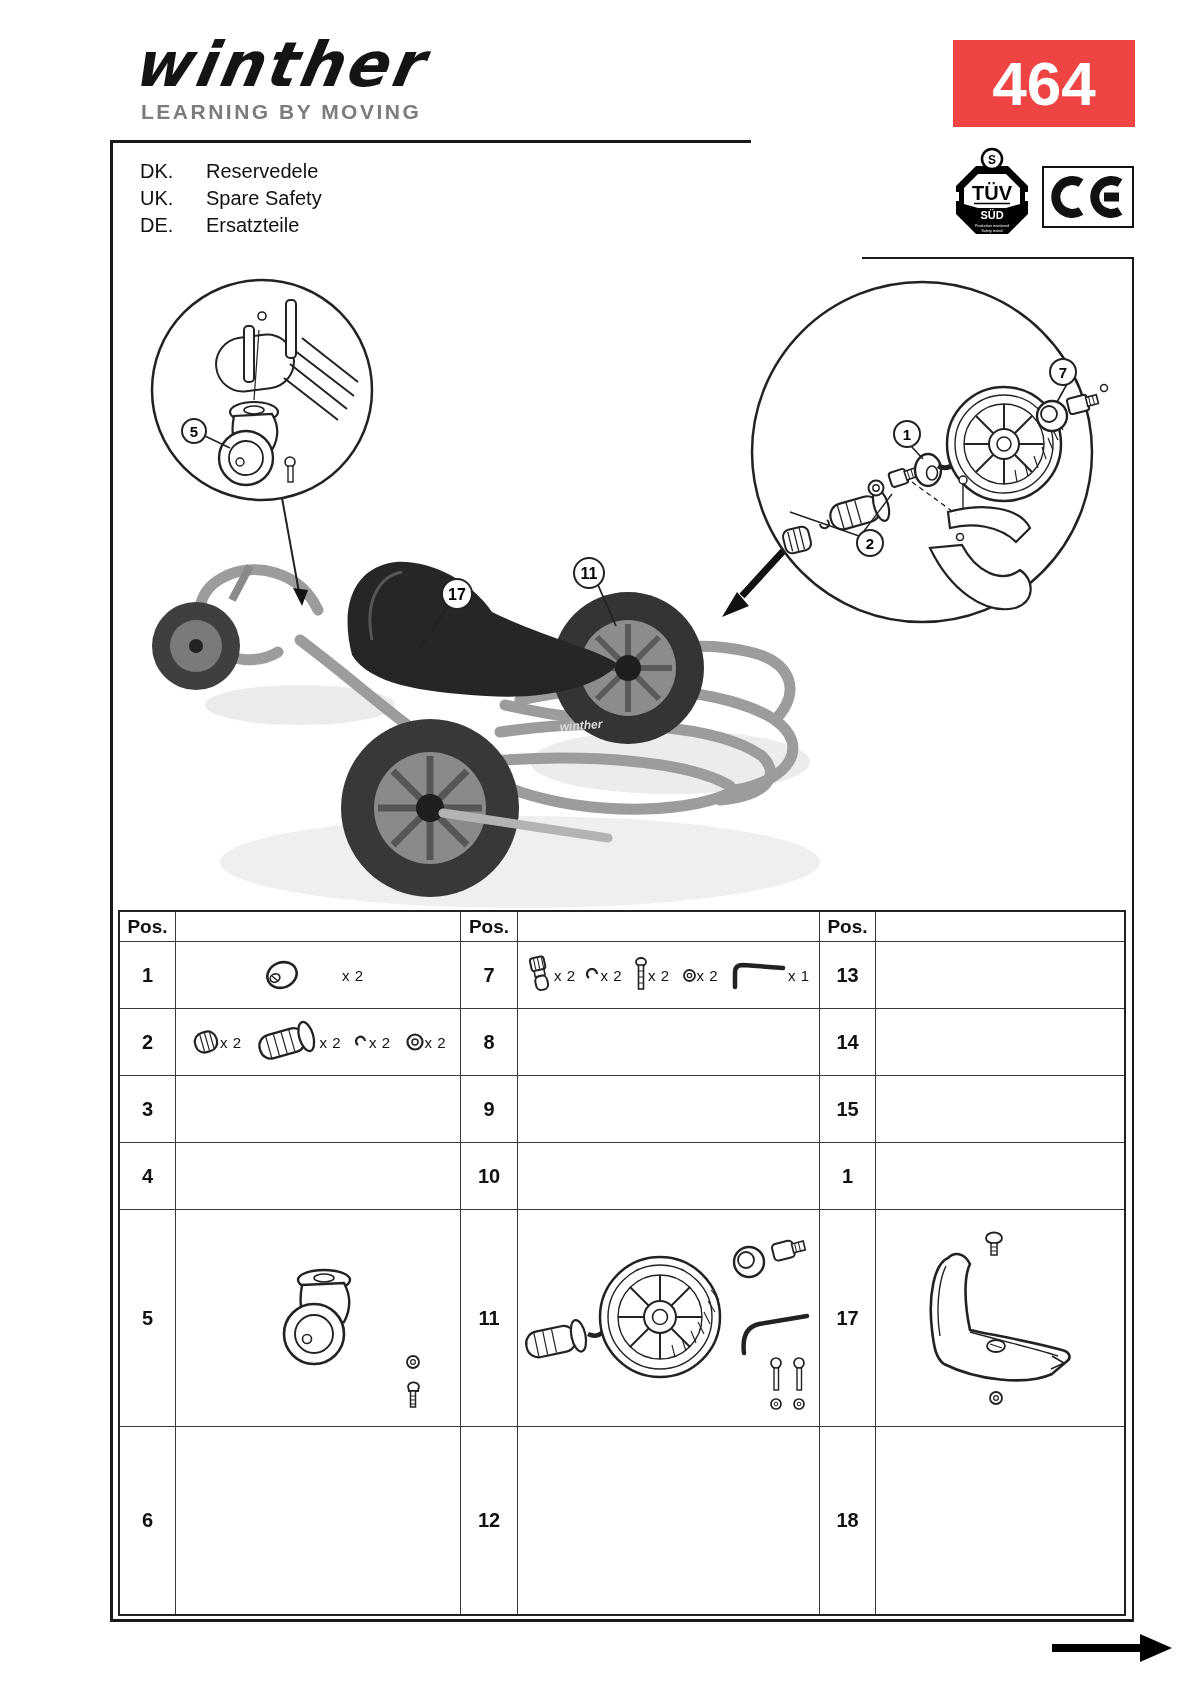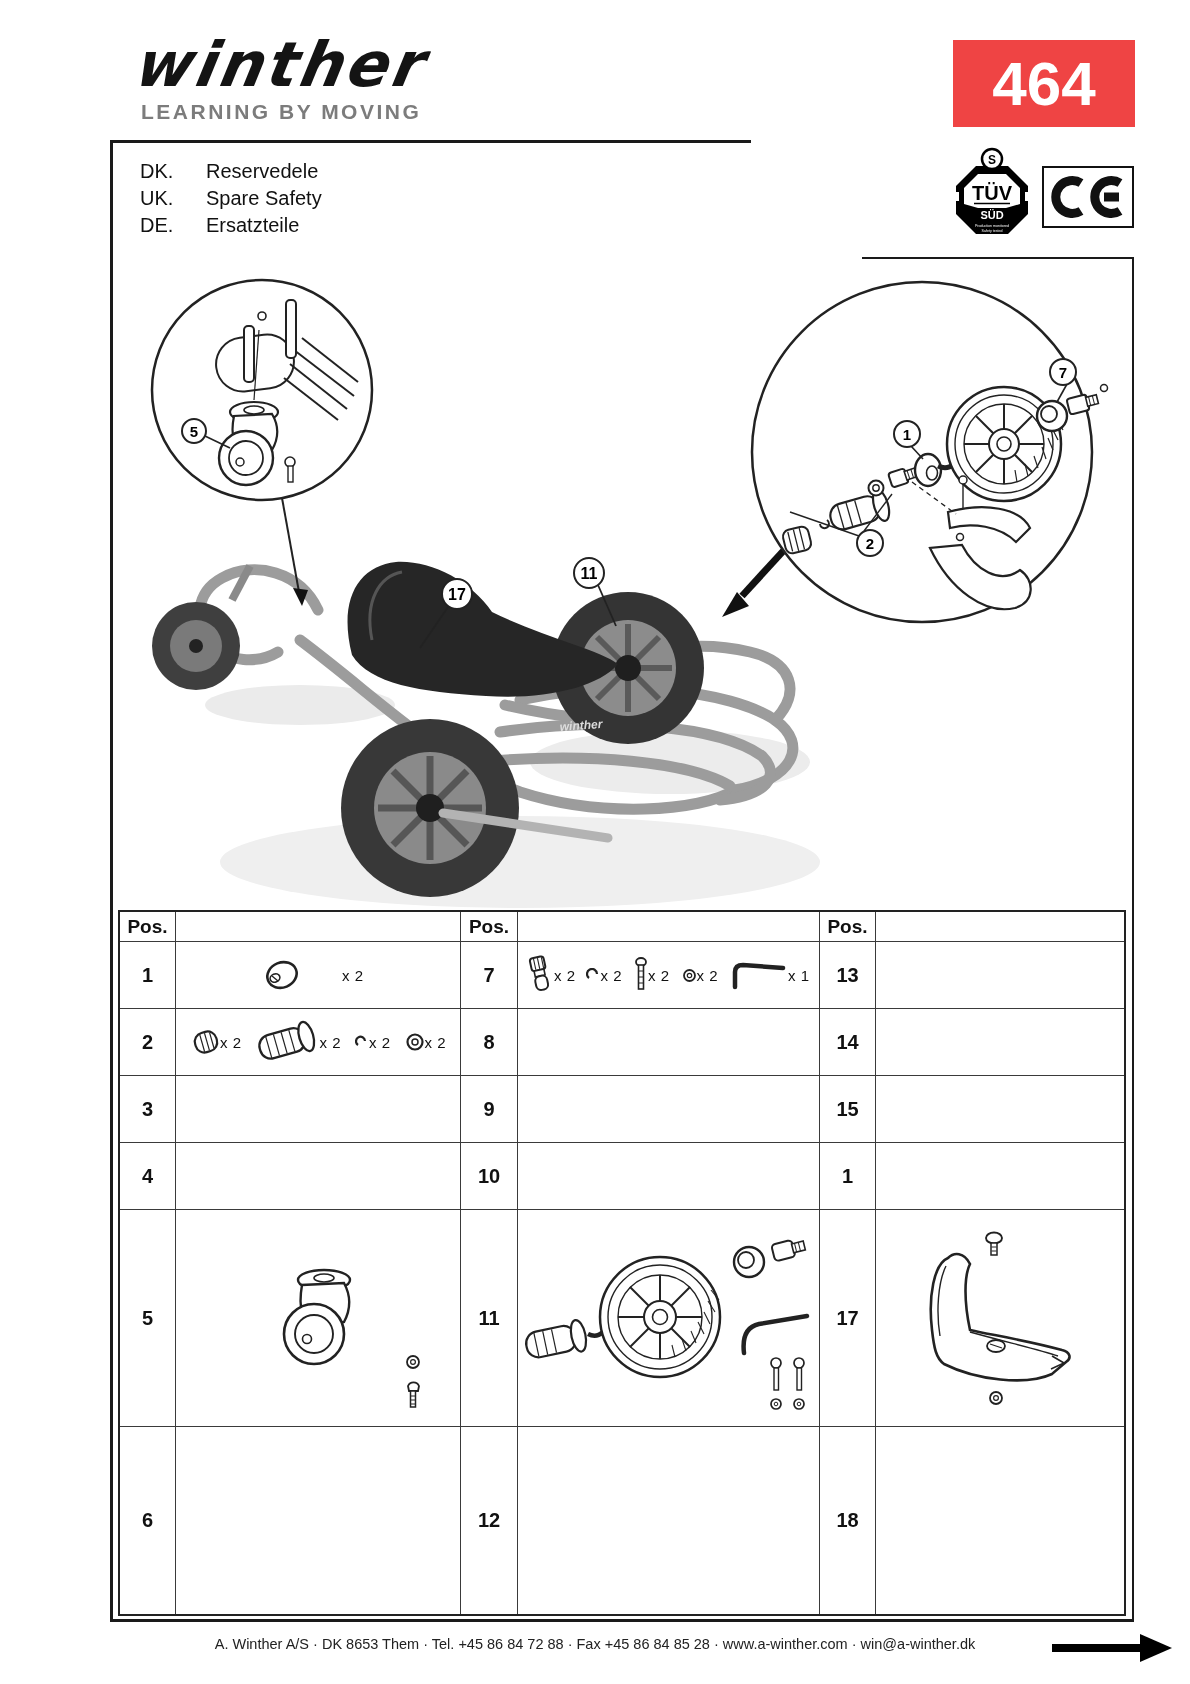--- a/index.html
+++ b/index.html
@@ -518,19 +518,18 @@
     </div>
 
     <div class="pc pos r7">6</div>
     <div class="pc r7"></div>
     <div class="pc pos r7">12</div>
     <div class="pc r7"></div>
     <div class="pc pos r7">18</div>
     <div class="pc c6 r7"></div>
   </div>
 
-  <div class="footer-text">A. Winther A/S · DK 8653 Them · Tel. +45 86 84 72 88 · Fax +45 86 84 85 28 · www.a-winther.com · win@a-winther.dk</div>
   <svg class="footer-arrow" width="122" height="32" viewBox="0 0 122 32">
     <rect x="0" y="12" width="88" height="8" fill="#000"></rect>
     <polygon points="88,2 120,16 88,30" fill="#000"></polygon>
   </svg>
 
 </div>
 
 </body></html>

